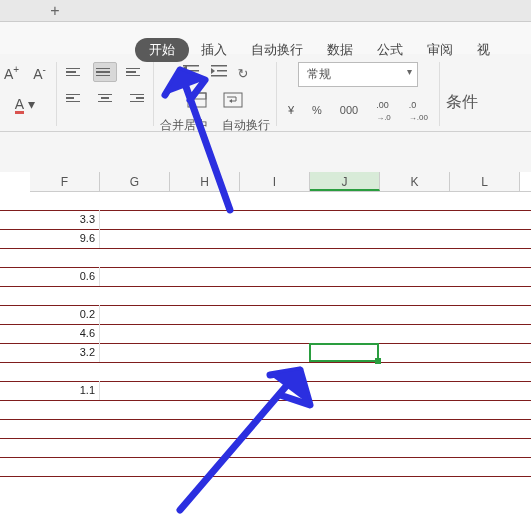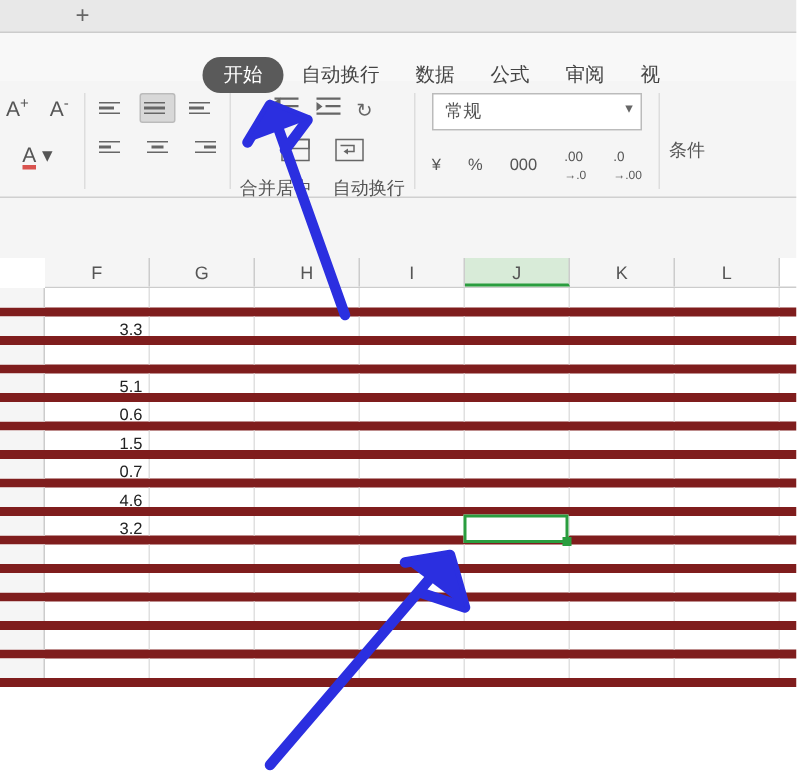--- a/index.html
+++ b/index.html
@@ -21,33 +21,33 @@
   .font-btn { font-size: 14px; color: #555; padding: 2px 4px; }
   .sup { font-size: 10px; vertical-align: super; }
   .color-underline { border-bottom: 3px solid #d9534f; padding-bottom: 1px; display: inline-block; line-height: 12px; }
   
   .align-btn { width: 24px; height: 20px; display: flex; flex-direction: column; justify-content: center; gap: 2px; padding: 2px; border: 1px solid transparent; }
   .align-btn.selected { background: #d8d8d8; border: 1px solid #bbb; border-radius: 2px; }
   .align-line { height: 1.5px; background: #666; }
   
   .icon-btn { display: flex; flex-direction: column; align-items: center; gap: 2px; font-size: 11px; padding: 2px 4px; }
   
-  .dropdown-box { border: 1px solid #bbb; background: #fff; padding: 3px 20px 3px 8px; font-size: 12px; position: relative; width: 140px; }
+  .dropdown-box { border: 1px solid #bbb; background: #fff; padding: 3px 20px 3px 8px; font-size: 12px; position: relative; width: 120px; }
   .dropdown-box::after { content: "▾"; position: absolute; right: 5px; top: 3px; font-size: 10px; color: #666; }
   
   .num-btn { border: 1px solid transparent; padding: 2px 4px; font-size: 11px; color: #555; }
   
   .sheet-area { position: relative; background: #fff; }
   
   .col-headers { display: flex; height: 20px; border-bottom: 1px solid #ccc; margin-left: 30px; }
   .col-header { flex: 0 0 70px; border-right: 1px solid #ccc; text-align: center; font-size: 12px; color: #555; line-height: 20px; background: #f5f5f5; }
   .col-header.selected { background: #d8ebd8; border-bottom: 2px solid #2a9d3f; }
   
   .grid { position: relative; }
-  .row { display: flex; height: 19px; border-bottom: 6px solid #7f1d1d; }
+  .row { display: flex; height: 19px; border-bottom: 1px solid #7f1d1d; align-items: flex-end; }
   .row-header { flex: 0 0 30px; border-right: 1px solid #ccc; text-align: center; font-size: 11px; background: #f5f5f5; color: #555; line-height: 19px; }
   .cell { flex: 0 0 70px; border-right: 1px solid #e0e0e0; font-size: 11px; padding-right: 4px; text-align: right; line-height: 19px; color: #222; }
   
   .selected-cell { position: absolute; border: 2px solid #2a9d3f; background: #fff; pointer-events: none; }
   .sel-handle { position: absolute; width: 6px; height: 6px; background: #2a9d3f; bottom: -4px; right: -4px; }
   
   .arrow-svg { position: absolute; pointer-events: none; }
   
   .spacer { height: 40px; background: #f5f5f5; }
   
@@ -57,20 +57,21 @@
 </style>
 </head>
 <body>
 
 <div class="tab-bar">
   <div class="tab-add">+</div>
 </div>
 
 <div class="ribbon-tabs">
   <div class="ribbon-tab active">开始</div>
+  <div class="ribbon-tab">插入</div>
   <div class="ribbon-tab">自动换行</div>
   <div class="ribbon-tab">数据</div>
   <div class="ribbon-tab">公式</div>
   <div class="ribbon-tab">审阅</div>
   <div class="ribbon-tab">视</div>
 </div>
 
 <div class="ribbon">
 
   <div class="ribbon-group" style="padding-left:0">
@@ -176,21 +177,21 @@
       <span class="num-btn">
         <span style="font-size:9px">.00</span><br><span style="font-size:8px">→.0</span>
       </span>
       <span class="num-btn">
         <span style="font-size:9px">.0</span><br><span style="font-size:8px">→.00</span>
       </span>
     </div>
   </div>
 
   <div class="ribbon-group" style="border-right:none">
-    <div style="font-size:12px;margin-top:30px">条件</div>
+    <div style="font-size:16px;margin-top:30px">条件</div>
   </div>
 </div>
 
 <div class="spacer"></div>
 
 <div class="sheet-area">
   <div class="col-headers" id="col-headers">
       <div class="col-header">F</div>
       <div class="col-header">G</div>
       <div class="col-header">H</div>
@@ -215,60 +216,59 @@
         <div class="cell">3.3</div>
         <div class="cell"></div>
         <div class="cell"></div>
         <div class="cell"></div>
         <div class="cell"></div>
         <div class="cell"></div>
         <div class="cell"></div>
       </div>
       <div class="row">
         <div class="row-header"></div>
-        <div class="cell"></div>
-        <div class="cell"></div>
-        <div class="cell"></div>
-        <div class="cell"></div>
-        <div class="cell"></div>
-        <div class="cell"></div>
-      </div>
-      <div class="row">
-        <div class="row-header"></div>
-        <div class="cell">5.1</div>
+        <div class="cell">9.6</div>
+        <div class="cell"></div>
+        <div class="cell"></div>
+        <div class="cell"></div>
+        <div class="cell"></div>
+        <div class="cell"></div>
+        <div class="cell"></div>
+      </div>
+      <div class="row">
+        <div class="row-header"></div>
         <div class="cell"></div>
         <div class="cell"></div>
         <div class="cell"></div>
         <div class="cell"></div>
         <div class="cell"></div>
         <div class="cell"></div>
       </div>
       <div class="row">
         <div class="row-header"></div>
         <div class="cell">0.6</div>
         <div class="cell"></div>
         <div class="cell"></div>
         <div class="cell"></div>
         <div class="cell"></div>
         <div class="cell"></div>
         <div class="cell"></div>
       </div>
       <div class="row">
         <div class="row-header"></div>
-        <div class="cell">1.5</div>
-        <div class="cell"></div>
-        <div class="cell"></div>
-        <div class="cell"></div>
-        <div class="cell"></div>
-        <div class="cell"></div>
-        <div class="cell"></div>
-      </div>
-      <div class="row">
-        <div class="row-header"></div>
-        <div class="cell">0.7</div>
+        <div class="cell"></div>
+        <div class="cell"></div>
+        <div class="cell"></div>
+        <div class="cell"></div>
+        <div class="cell"></div>
+        <div class="cell"></div>
+      </div>
+      <div class="row">
+        <div class="row-header"></div>
+        <div class="cell">0.2</div>
         <div class="cell"></div>
         <div class="cell"></div>
         <div class="cell"></div>
         <div class="cell"></div>
         <div class="cell"></div>
         <div class="cell"></div>
       </div>
       <div class="row">
         <div class="row-header"></div>
         <div class="cell">4.6</div>
@@ -284,20 +284,30 @@
         <div class="cell">3.2</div>
         <div class="cell"></div>
         <div class="cell"></div>
         <div class="cell"></div>
         <div class="cell"></div>
         <div class="cell"></div>
         <div class="cell"></div>
       </div>
       <div class="row">
         <div class="row-header"></div>
+        <div class="cell"></div>
+        <div class="cell"></div>
+        <div class="cell"></div>
+        <div class="cell"></div>
+        <div class="cell"></div>
+        <div class="cell"></div>
+      </div>
+      <div class="row">
+        <div class="row-header"></div>
+        <div class="cell">1.1</div>
         <div class="cell"></div>
         <div class="cell"></div>
         <div class="cell"></div>
         <div class="cell"></div>
         <div class="cell"></div>
         <div class="cell"></div>
       </div>
       <div class="row">
         <div class="row-header"></div>
         <div class="cell"></div>

